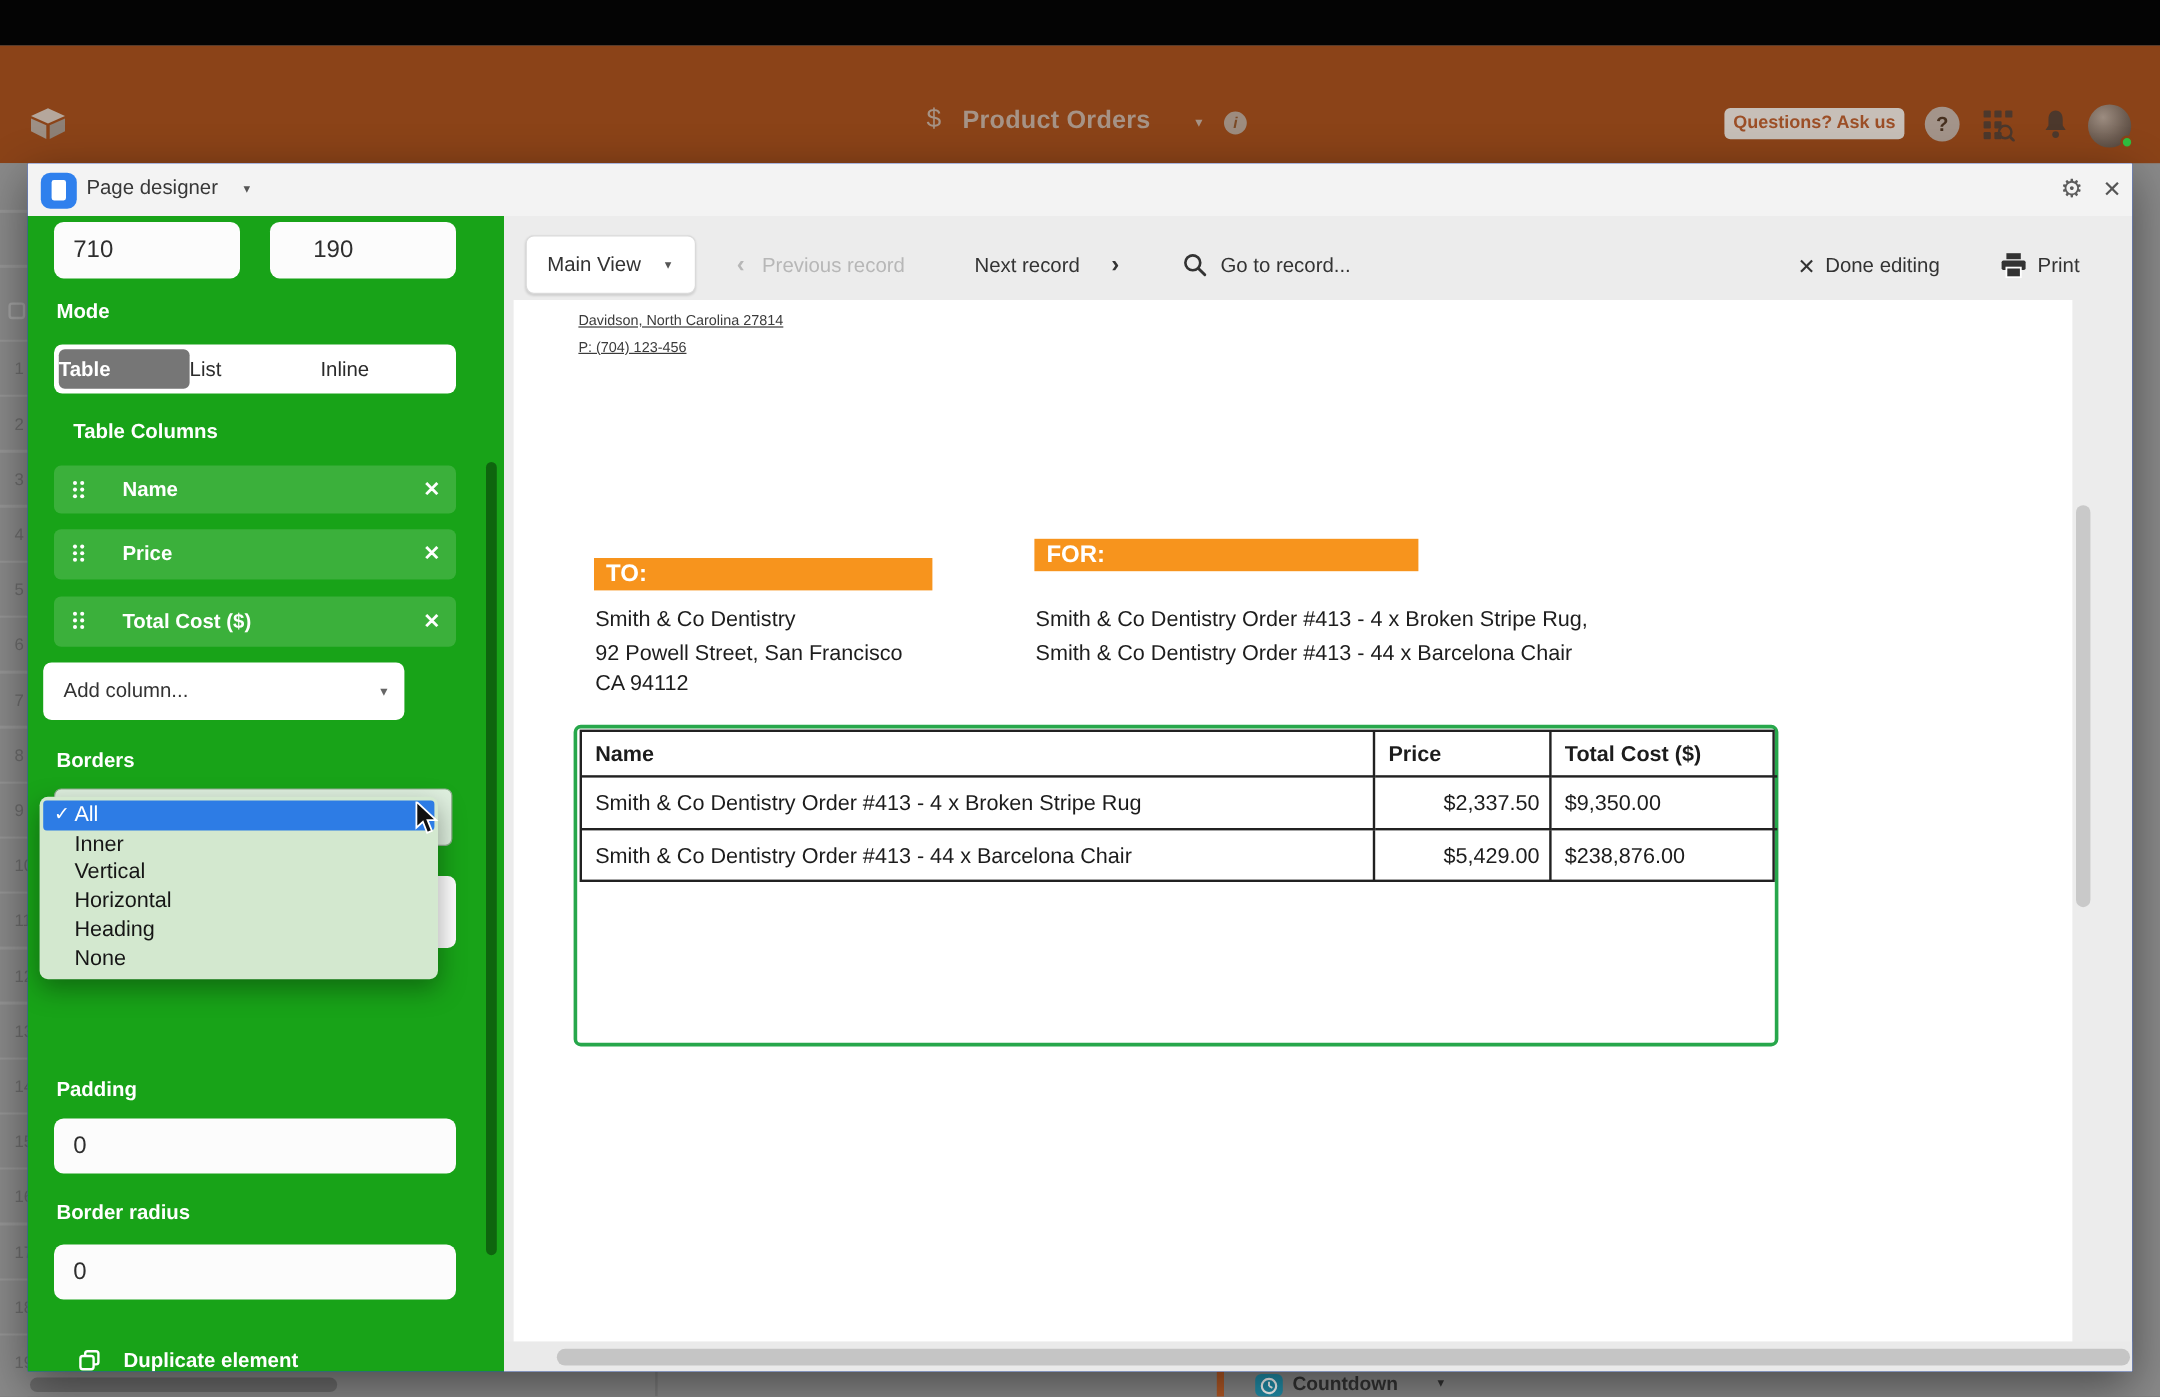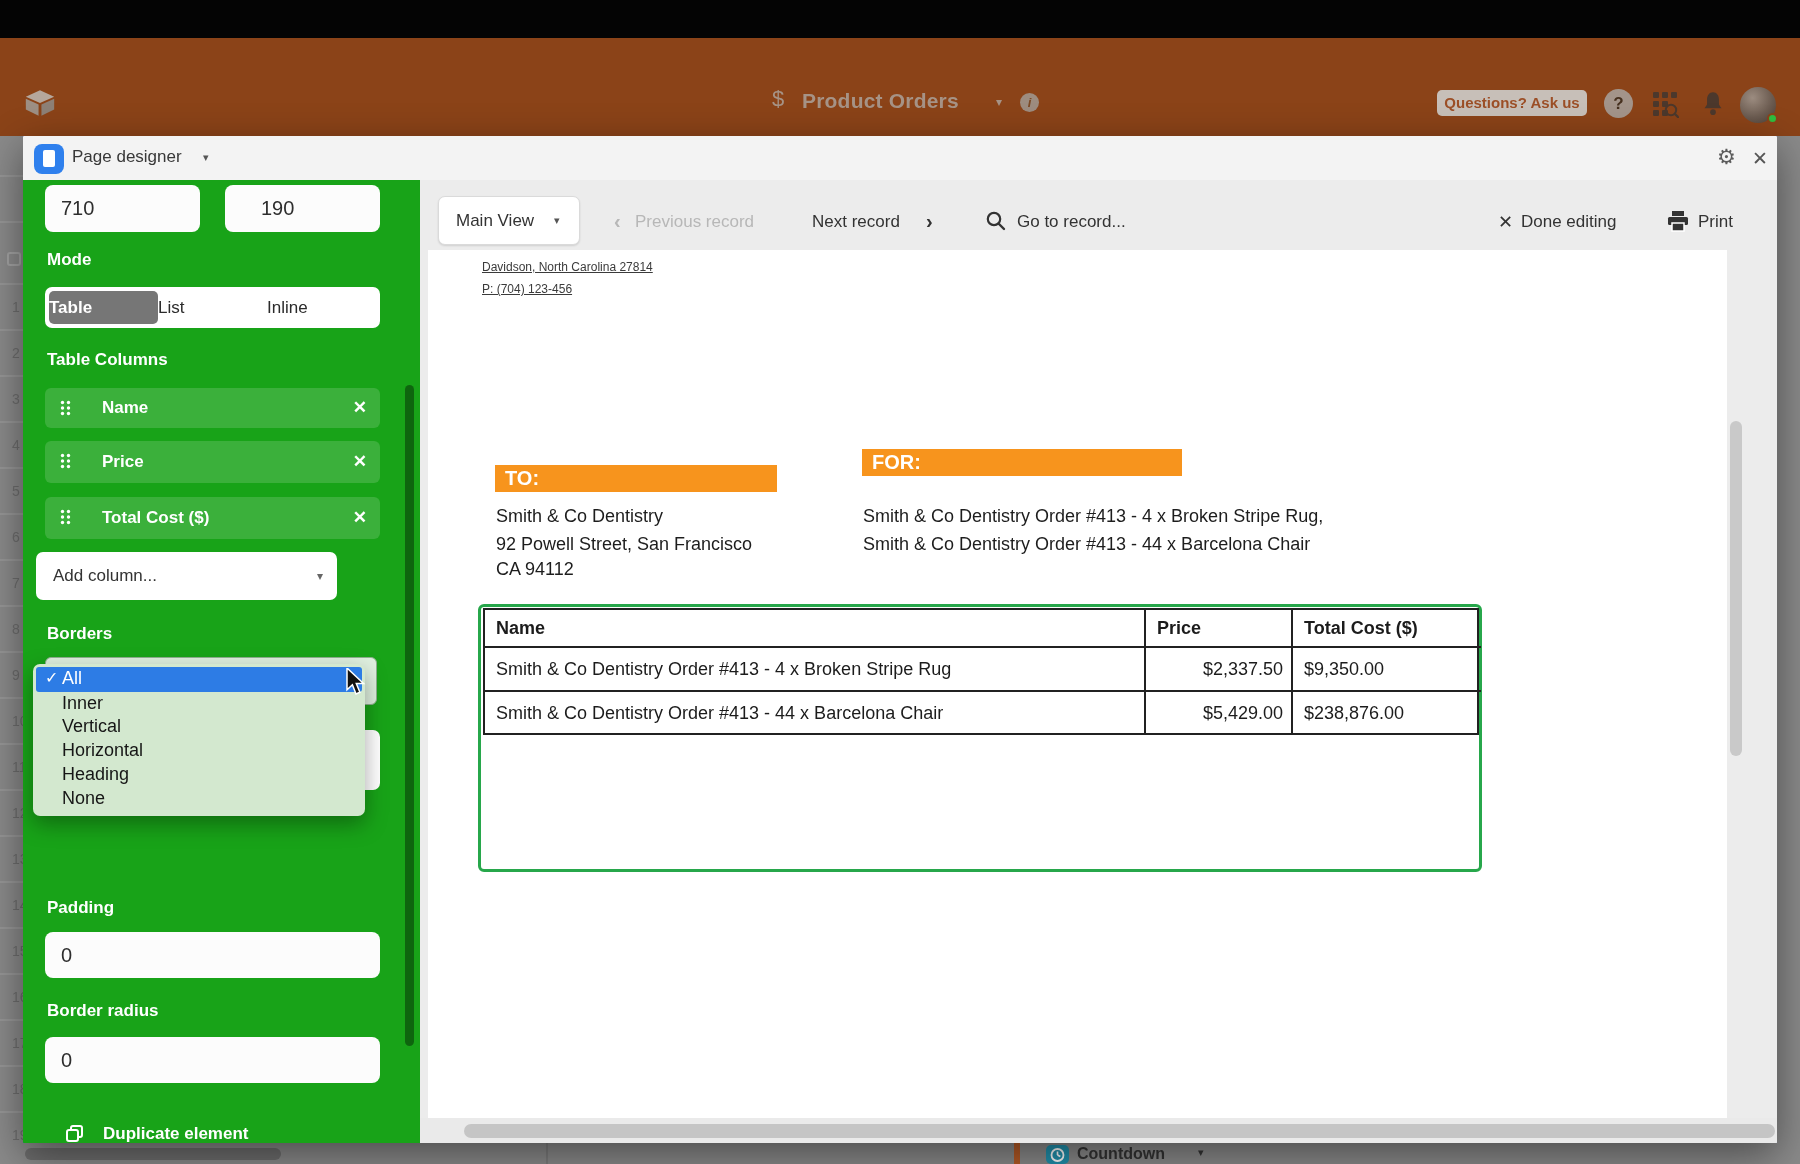--- a/index.html
+++ b/index.html
@@ -204,21 +204,21 @@
       <input class="abs sb-input" style="left: 22px; top: 5px;" readonly="" value="710">
       <input class="abs sb-input" style="left: 202px; top: 5px; padding-left: 36px;" readonly="" value="190">
 
       <div class="abs sb-label" style="left:24px;top:70px;">Mode</div>
       <div class="abs seg" style="left:22px;top:107px;height:41px;">
         <div class="opt sel">Table</div>
         <div class="opt">List</div>
         <div class="opt">Inline</div>
       </div>
 
-      <div class="abs sb-label" style="left:24px;top:170px;">Table Columns</div>
+      <div class="abs sb-label" style="left:38px;top:170px;">Table Columns</div>
 
       <div class="abs pill" style="top:208px;">
         <span class="drag">
           <svg width="11" height="16" viewBox="0 0 11 16">
               <g fill="#fff">
                 <circle cx="2.5" cy="2.5" r="1.7"></circle>
                 <circle cx="8.5" cy="2.5" r="1.7"></circle>
                 <circle cx="2.5" cy="8" r="1.7"></circle>
                 <circle cx="8.5" cy="8" r="1.7"></circle>
                 <circle cx="2.5" cy="13.5" r="1.7"></circle>

